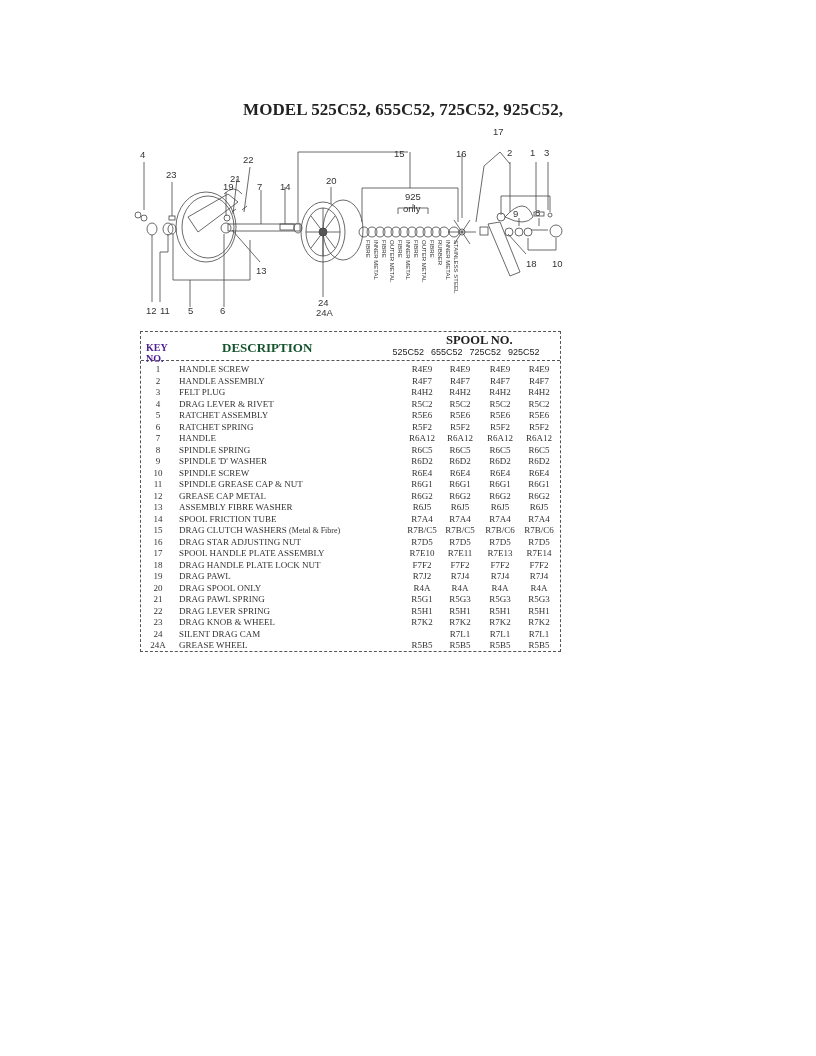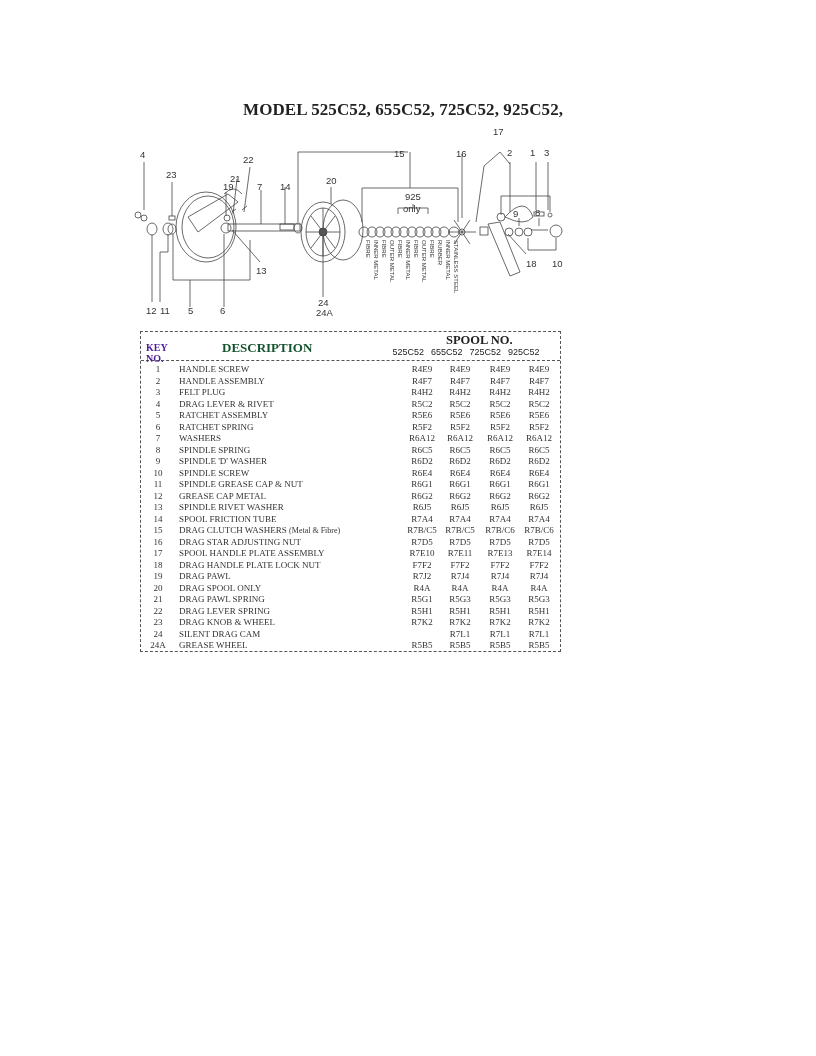--- a/index.html
+++ b/index.html
@@ -240,21 +240,21 @@
       <div class="row">
         <span class="k">6</span>
         <span class="d"><span>RATCHET SPRING</span></span>
         <span class="p p0">R5F2</span>
         <span class="p p1">R5F2</span>
         <span class="p p2">R5F2</span>
         <span class="p p3">R5F2</span>
       </div>
       <div class="row">
         <span class="k">7</span>
-        <span class="d"><span>WASHERS</span></span>
+        <span class="d"><span>HANDLE</span></span>
         <span class="p p0">R6A12</span>
         <span class="p p1">R6A12</span>
         <span class="p p2">R6A12</span>
         <span class="p p3">R6A12</span>
       </div>
       <div class="row">
         <span class="k">8</span>
         <span class="d"><span>SPINDLE SPRING</span></span>
         <span class="p p0">R6C5</span>
         <span class="p p1">R6C5</span>
@@ -288,21 +288,21 @@
       <div class="row">
         <span class="k">12</span>
         <span class="d"><span>GREASE CAP METAL</span></span>
         <span class="p p0">R6G2</span>
         <span class="p p1">R6G2</span>
         <span class="p p2">R6G2</span>
         <span class="p p3">R6G2</span>
       </div>
       <div class="row">
         <span class="k">13</span>
-        <span class="d"><span>SPINDLE RIVET WASHER</span></span>
+        <span class="d"><span>ASSEMBLY FIBRE WASHER</span></span>
         <span class="p p0">R6J5</span>
         <span class="p p1">R6J5</span>
         <span class="p p2">R6J5</span>
         <span class="p p3">R6J5</span>
       </div>
       <div class="row">
         <span class="k">14</span>
         <span class="d"><span>SPOOL FRICTION TUBE</span></span>
         <span class="p p0">R7A4</span>
         <span class="p p1">R7A4</span>

